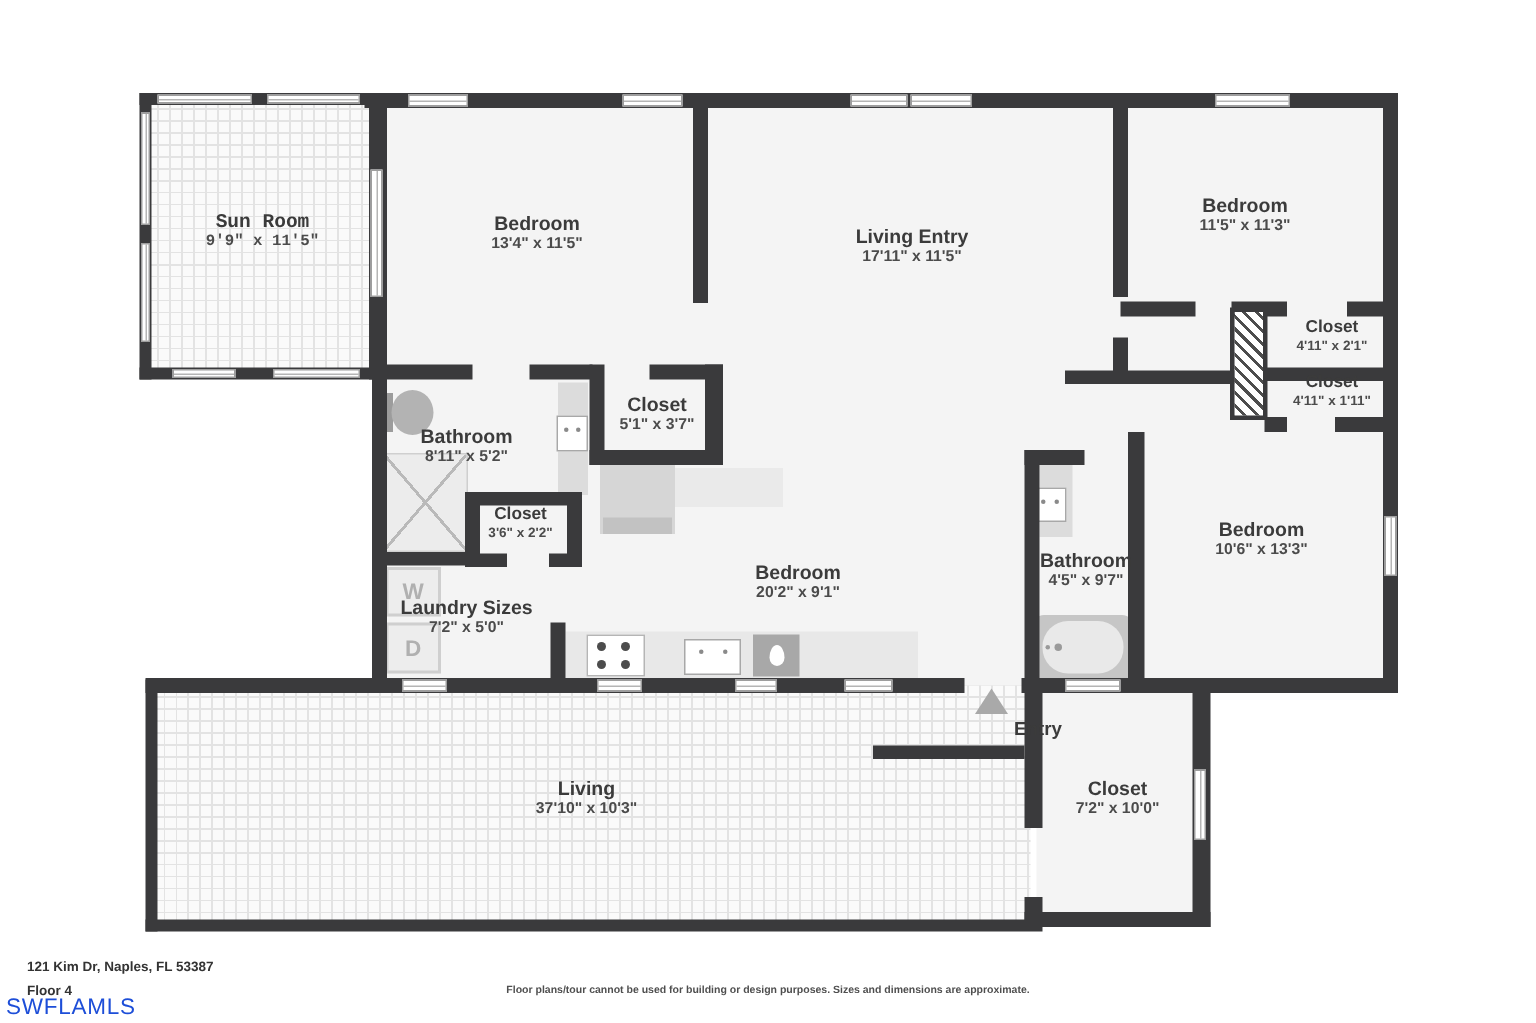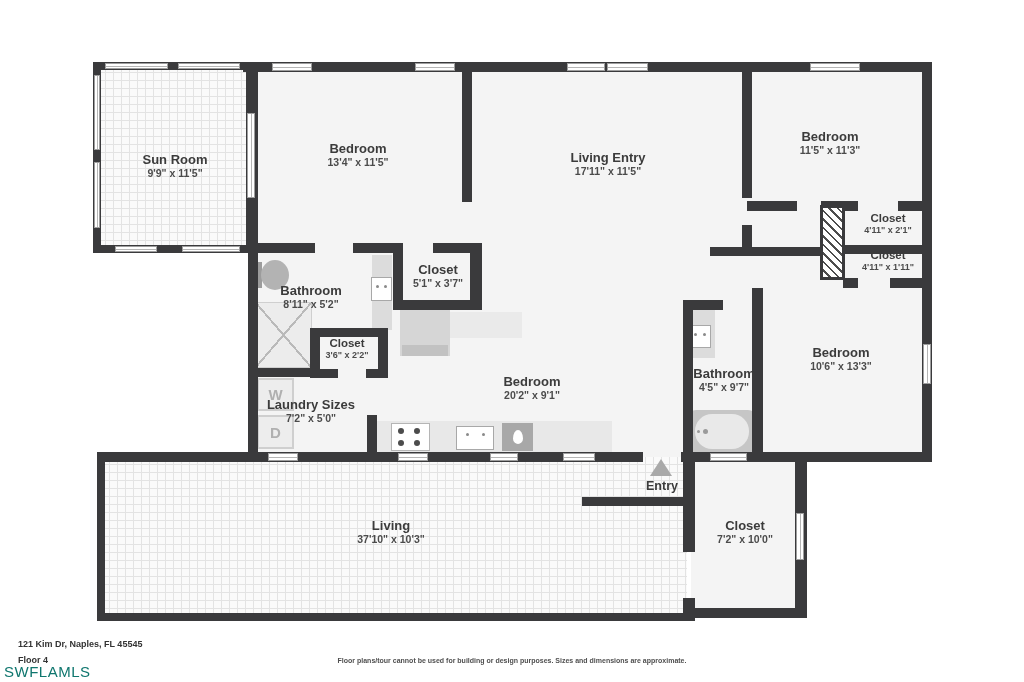--- a/index.html
+++ b/index.html
@@ -152,21 +152,21 @@
   <div class="winv" style="left:94px;top:162px;width:6px;height:66px;"></div>
   <div class="winv" style="left:247px;top:113px;width:8px;height:85px;"></div>
   <div class="win" style="left:268px;top:453px;width:30px;height:8px;"></div>
   <div class="win" style="left:398px;top:453px;width:30px;height:8px;"></div>
   <div class="win" style="left:490px;top:453px;width:28px;height:8px;"></div>
   <div class="win" style="left:563px;top:453px;width:32px;height:8px;"></div>
   <div class="win" style="left:710px;top:453px;width:37px;height:8px;"></div>
   <div class="winv" style="left:923px;top:344px;width:8px;height:40px;"></div>
   <div class="winv" style="left:796px;top:513px;width:8px;height:47px;"></div>
 
-  <div class="lbl" style="left:175px;top:152px;">
+  <div class="lbl" style="left:175px;top:140px;font-family:Liberation Mono, monospace;">
     <span class="nm">Sun Room</span>
     <span class="dm">9'9" x 11'5"</span>
   </div>
   <div class="lbl" style="left:358px;top:141px;">
     <span class="nm">Bedroom</span>
     <span class="dm">13'4" x 11'5"</span>
   </div>
   <div class="lbl" style="left:608px;top:150px;">
     <span class="nm">Living Entry</span>
     <span class="dm">17'11" x 11'5"</span>
@@ -204,29 +204,29 @@
     <span class="dm">20'2" x 9'1"</span>
   </div>
   <div class="lbl" style="left:724px;top:366px;">
     <span class="nm">Bathroom</span>
     <span class="dm">4'5" x 9'7"</span>
   </div>
   <div class="lbl" style="left:841px;top:345px;">
     <span class="nm">Bedroom</span>
     <span class="dm">10'6" x 13'3"</span>
   </div>
-  <div class="lbl" style="left:662px;top:479px;">
+  <div class="lbl" style="left:692px;top:479px;">
     <span class="nm" style="font-size:12.5px;">Entry</span>
   </div>
   <div class="lbl" style="left:391px;top:518px;">
     <span class="nm">Living</span>
     <span class="dm">37'10" x 10'3"</span>
   </div>
   <div class="lbl" style="left:745px;top:518px;">
     <span class="nm">Closet</span>
     <span class="dm">7'2" x 10'0"</span>
   </div>
 
-  <div class="foot" style="left:18px;top:639px;font-size:9px;font-weight:700;color:#333;">121 Kim Dr, Naples, FL 45545</div>
+  <div class="foot" style="left:18px;top:639px;font-size:9px;font-weight:700;color:#333;">121 Kim Dr, Naples, FL 53387</div>
   <div class="foot" style="left:18px;top:655px;font-size:9px;font-weight:700;color:#333;">Floor 4</div>
-  <div class="foot" style="left:4px;top:663px;font-size:15px;font-weight:400;color:#0f766e;letter-spacing:0.5px;">SWFLAMLS</div>
+  <div class="foot" style="left:4px;top:663px;font-size:15px;font-weight:400;color:#1d4ed8;letter-spacing:0.5px;">SWFLAMLS</div>
   <div class="foot" style="left:50%;transform:translateX(-50%);top:657px;font-size:7px;font-weight:700;color:#4f4f4f;">Floor plans/tour cannot be used for building or design purposes. Sizes and dimensions are approximate.</div>
 </div>
 
 </body></html>

